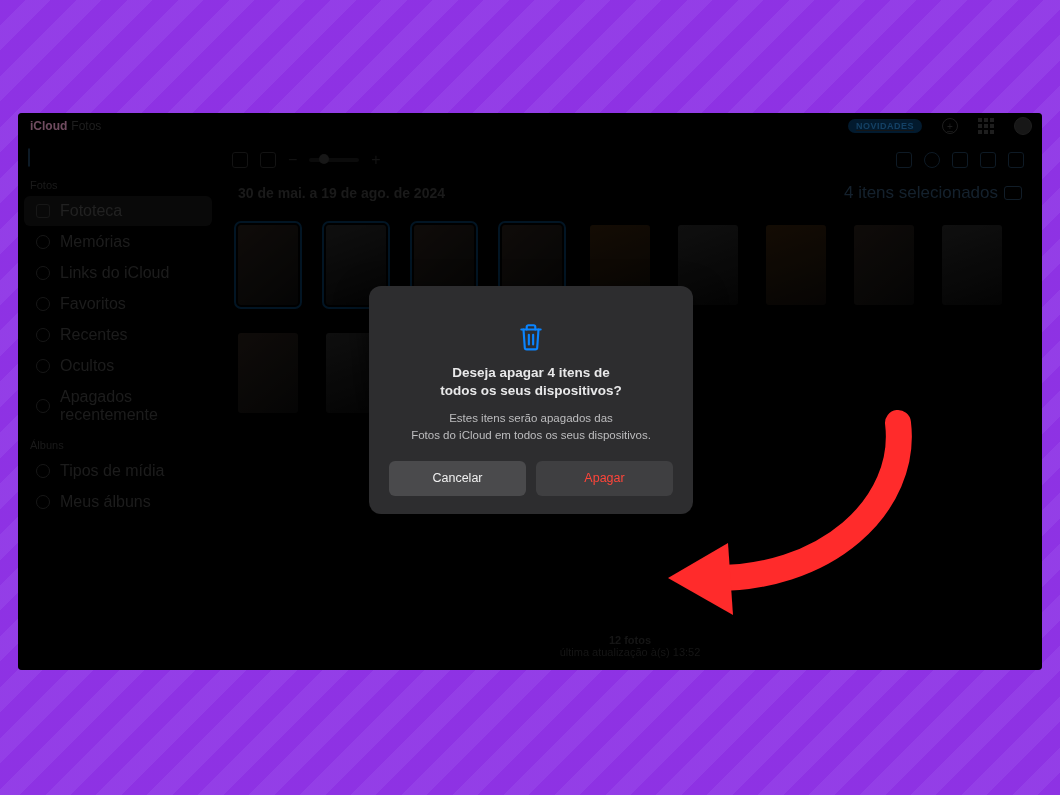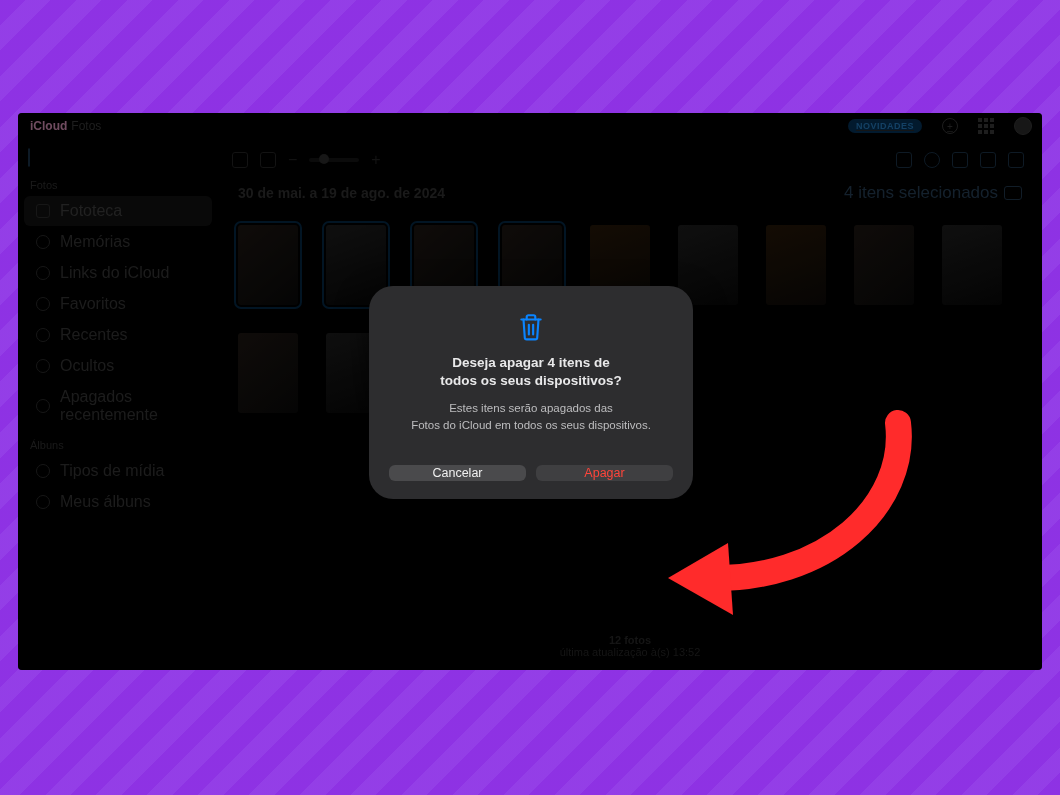--- a/index.html
+++ b/index.html
@@ -69,30 +69,30 @@
   .thumbs { display:flex; flex-wrap:wrap; gap:28px; padding:18px 6px;}
   .thumb { width:60px; height:80px; border-radius:3px; background:linear-gradient(140deg,#3a2d24,#141414); position:relative; opacity:0.6;}
   .thumb.sel{ outline:2px solid #0b4f86; outline-offset:2px;}
   .thumb.w{ background:linear-gradient(160deg,#3a3a3a,#111);}
   .thumb.o{ background:linear-gradient(160deg,#4a2e10,#1a1410);}
   .footer-stats{position:absolute; bottom:12px; left:0; right:0; text-align:center; color:#2f2f2f; font-size:11px;}
 
   
   .dialog {
     position:absolute; left:351px; top:173px; width:324px;
-    background:#2d2d2f; border-radius:24px;
+    background:#2d2d2f; border-radius:12px;
     box-shadow:0 12px 32px rgba(0,0,0,0.7);
     z-index:10; color:#e9e9ea; text-align:center;
-    padding:26px 20px 18px;
+    padding:36px 20px 18px;
   }
   .dialog .trash{ color:#0a84ff; margin-bottom:12px; display:flex; justify-content:center;}
   .dialog .dlg-title{ font-size:13.5px; font-weight:700; line-height:1.35; margin-bottom:10px;}
   .dialog .dlg-msg{ font-size:11.5px; color:#bdbdbf; line-height:1.4; margin-bottom:18px;}
   .dlg-btns{ display:flex; gap:10px;}
-  .dlg-btn{ flex:1; height:16px; border:none; border-radius:6px; font-size:12.5px; cursor:pointer;margin-top:14px;}
+  .dlg-btn{ flex:1; height:35px; border:none; border-radius:6px; font-size:12.5px; cursor:pointer;}
   .dlg-btn.cancel{ background:#4a4a4c; color:#f0f0f0;}
   .dlg-btn.delete{ background:#3f3f41; color:#ff453a; font-weight:500;}
   
   .arrow-svg{ position:absolute; left:630px; top:280px; width:280px; height:240px; z-index:20; pointer-events:none;}
 </style>
 </head>
 <body>
 
 <div class="bg-pattern"></div>
 

